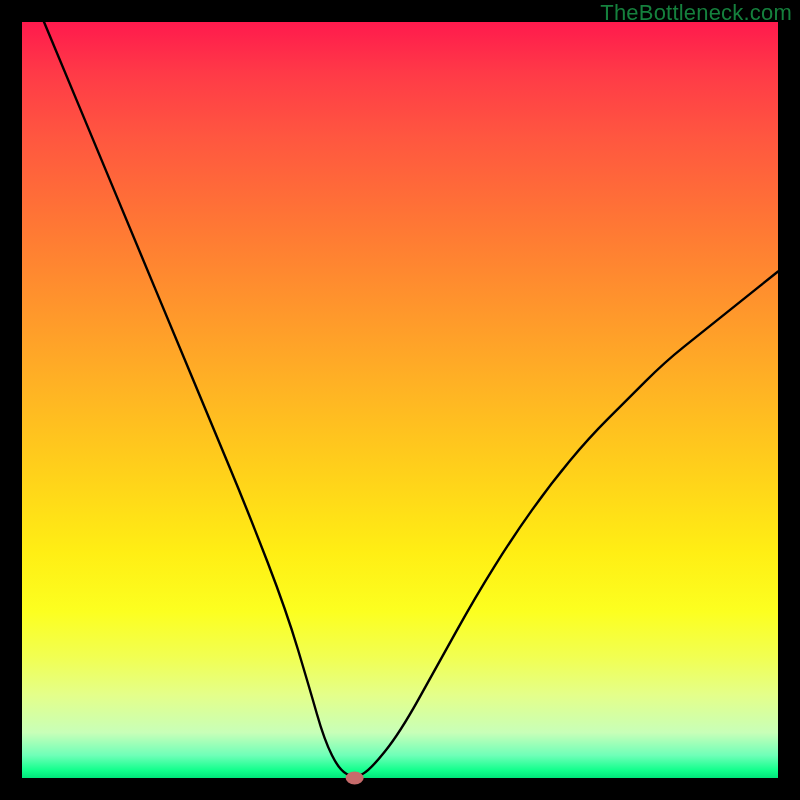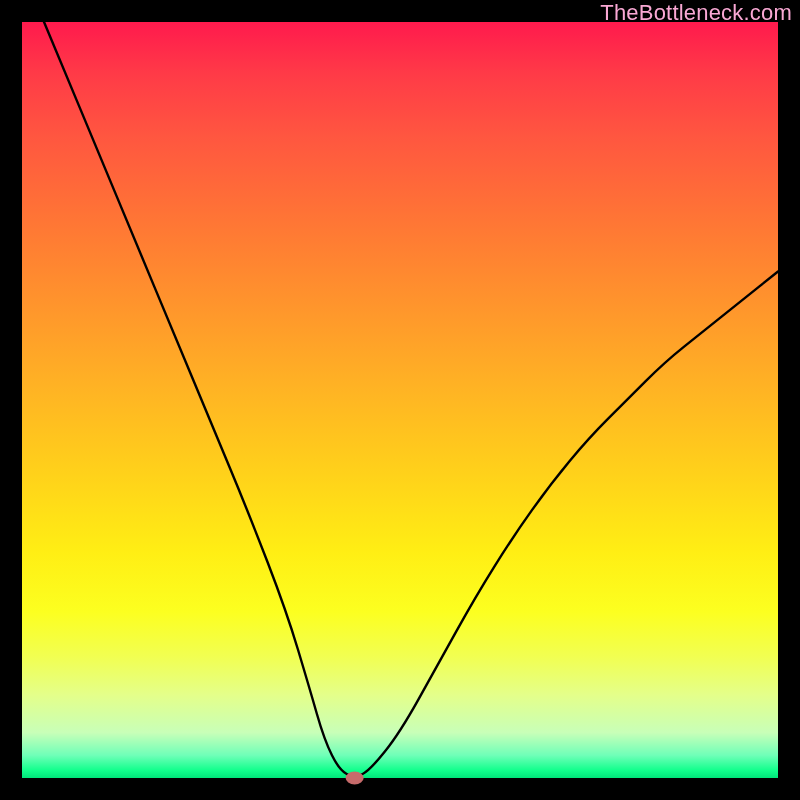--- a/index.html
+++ b/index.html
@@ -60,21 +60,21 @@
     stroke-linejoin: round;
   }
   .marker {
     fill: #c76b6b;
     stroke: none;
   }
   .watermark {
     position: absolute;
     top: 0px;
     right: 8px;
-    color: #f9a8d4;
+    color: #15803d;
     font-size: 22px;
     letter-spacing: 0.2px;
     font-weight: 500;
     user-select: none;
   }
 </style>
 </head>
 <body>
 
 <div class="frame">

